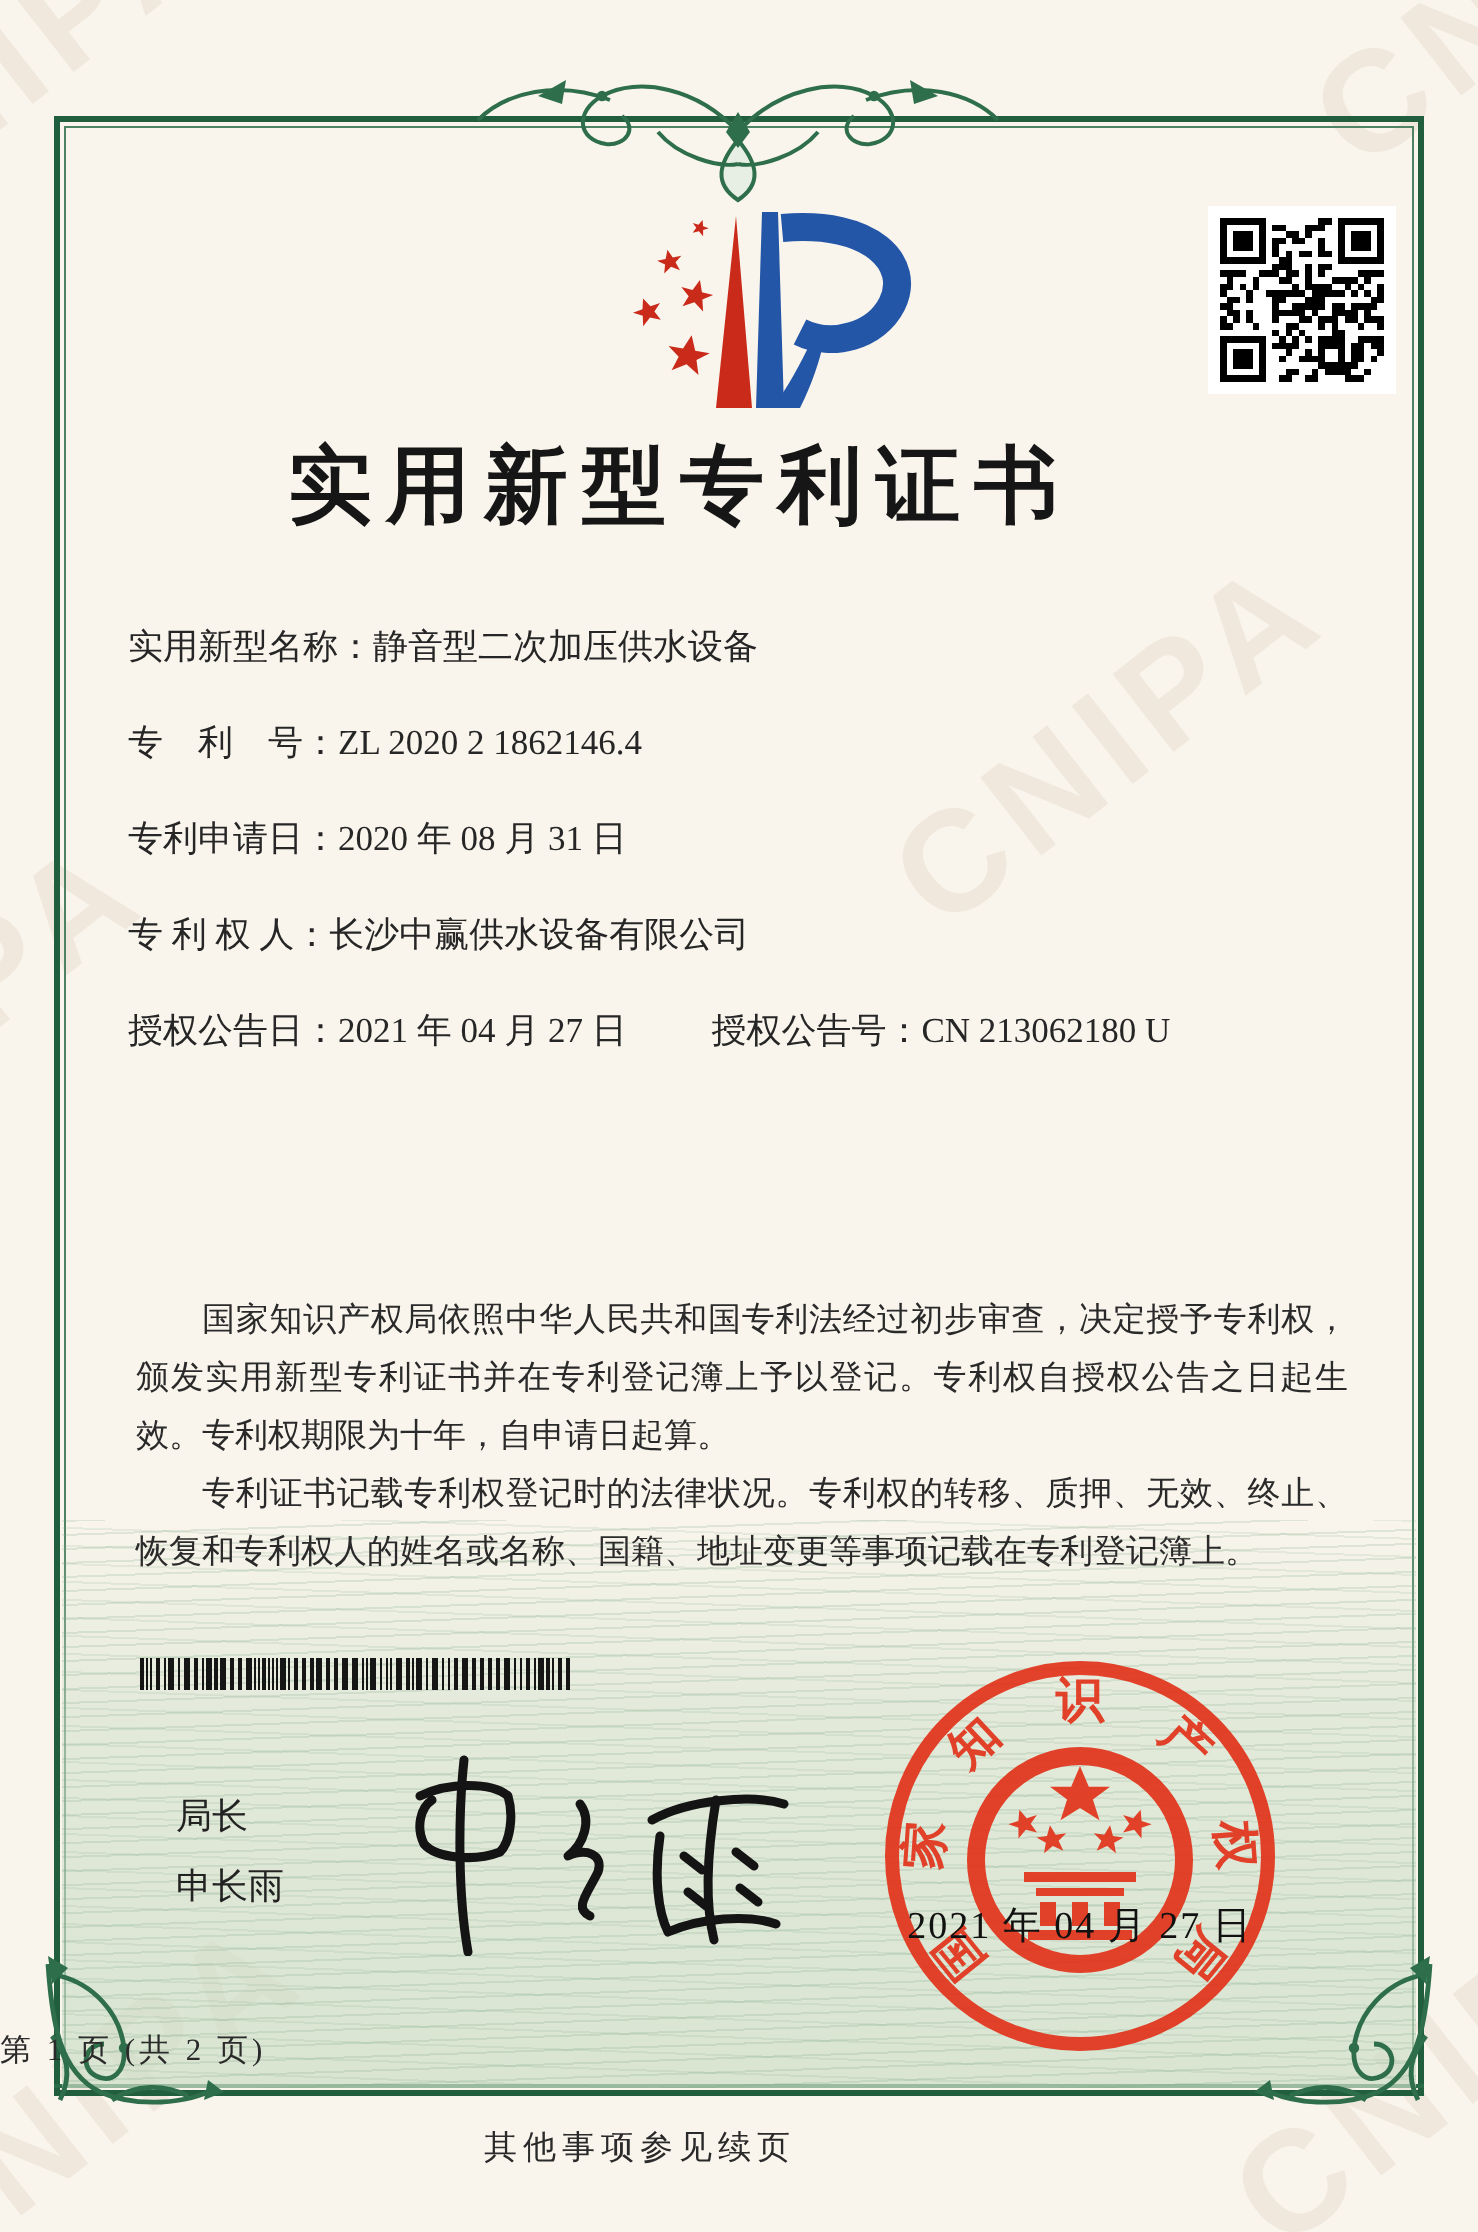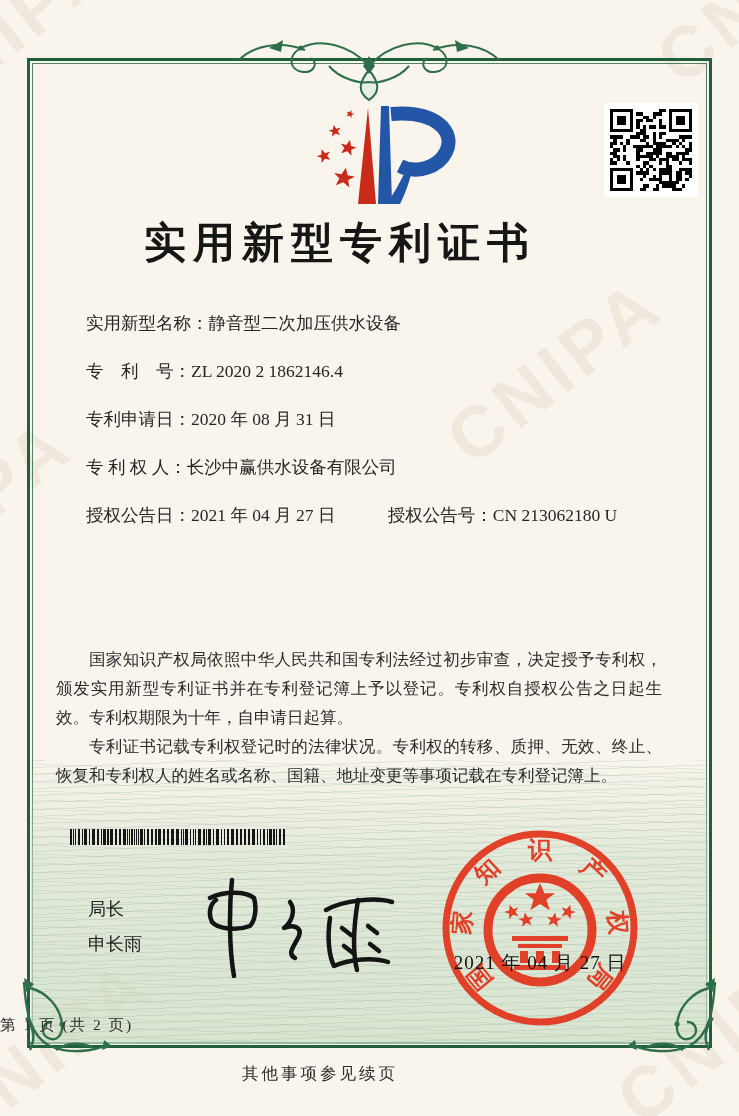--- a/index.html
+++ b/index.html
@@ -46,27 +46,27 @@
   }
   .logo{position:absolute;left:288px;top:104px;width:170px;height:108px;}
   .qr-box{
     position:absolute;left:604px;top:103px;width:94px;height:94px;background:#ffffff;
     display:flex;align-items:center;justify-content:center;
   }
   .title{
     position:absolute;left:0;top:215px;width:680px;text-align:center;
     font-size:42px;font-weight:bold;letter-spacing:7px;color:#161616;
   }
-  .fields{position:absolute;left:86px;top:311px;width:610px;font-size:17.5px;}
+  .fields{position:absolute;left:64px;top:311px;width:610px;font-size:17.5px;}
   .field-row{height:48px;line-height:24px;white-space:nowrap;}
   .field-label{display:inline-block;color:#262626;}
   .field-value{color:#262626;}
-  .grant-row .second{margin-left:48px;}
+  .grant-row .second{margin-left:38px;}
   .paragraphs{
-    position:absolute;left:56px;top:645px;width:606px;
+    position:absolute;left:68px;top:645px;width:606px;
     font-size:16.5px;line-height:29px;color:#2a2a2a;text-align:justify;
   }
   .paragraphs p{margin:0;text-indent:2em;}
   .barcode{position:absolute;left:70px;top:829px;width:216px;height:16px;}
   .issuer{
     position:absolute;left:88px;top:893px;font-size:18px;line-height:35px;color:#222;
     font-family:Liberation Mono, monospace;
   }
   .signature{position:absolute;left:192px;top:866px;width:216px;height:112px;}
   .seal{position:absolute;left:440px;top:828px;width:200px;height:200px;}

